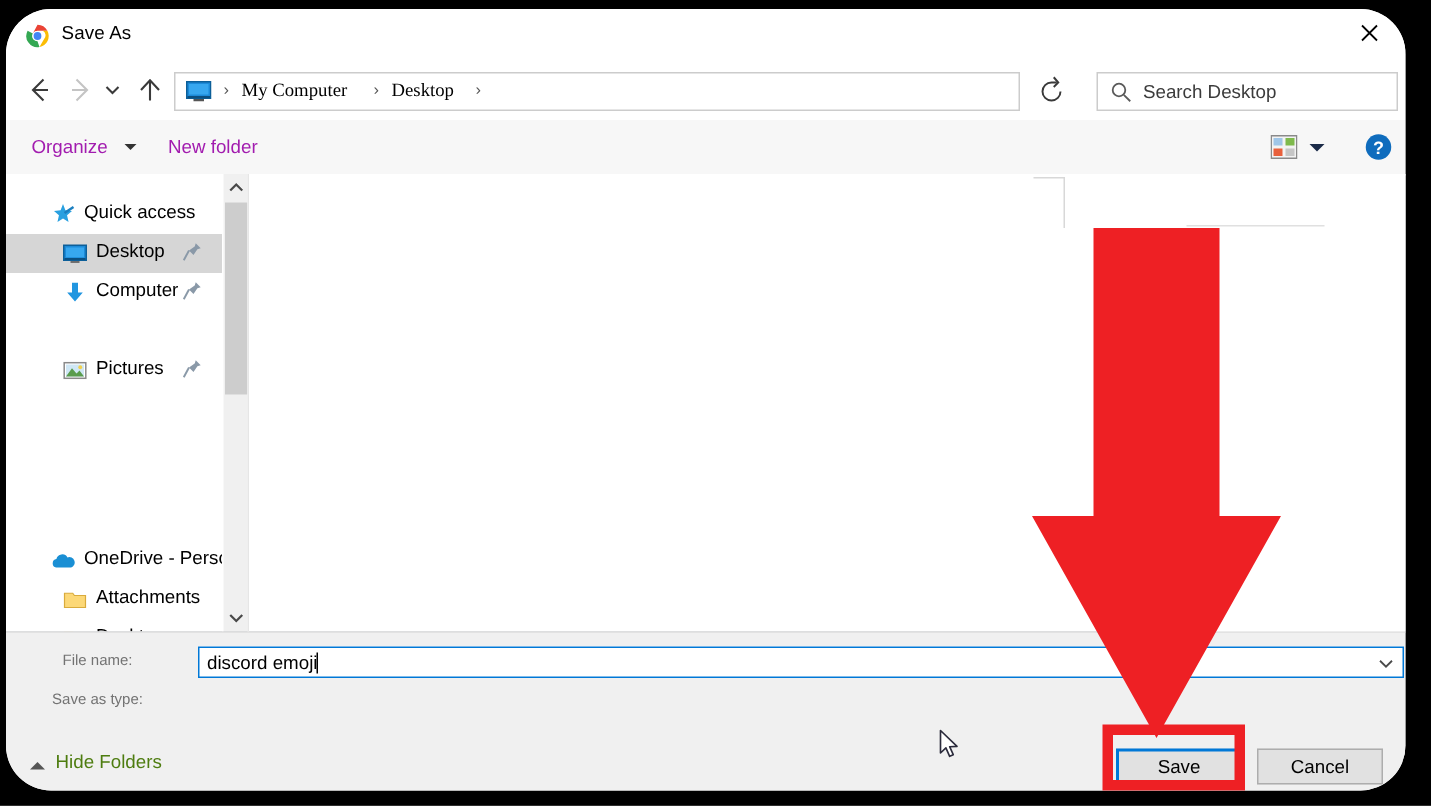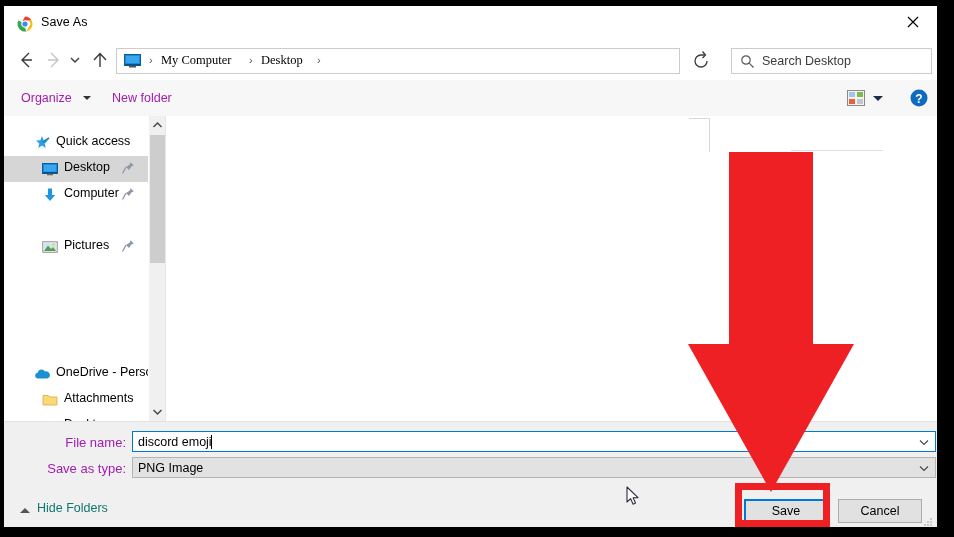--- a/index.html
+++ b/index.html
@@ -22,20 +22,21 @@
   
   #dialog {
     position: absolute;
     left: 4px;
     top: 6px;
     width: 933px;
     height: 521px;
     background: #ffffff;
     box-sizing: border-box;
     overflow: hidden;
+    border-radius: 30px;
   }
 
   
   .titlebar {
     position: absolute;
     left: 0; top: 0;
     width: 933px; height: 34px;
     background: #ffffff;
   }
   .title-icon {
@@ -284,23 +285,23 @@
   
   .formarea {
     position: absolute;
     left: 0; top: 415px;
     width: 933px; height: 106px;
     background: #f0f0f0;
     border-top: 1px solid #e2e2e2;
   }
   .form-label {
     position: absolute;
-    font-size: 13px;
-    color: #a21caf;
-    text-align: right;
+    font-size: 10px;
+    color: #737373;
+    text-align: center;
     white-space: nowrap;
   }
   .lbl-filename { left: 0px; top: 13px; width: 122px; }
   .lbl-savetype { left: 0px; top: 39px; width: 122px; }
 
   .combo {
     position: absolute;
     left: 128px;
     width: 804px; height: 21px;
     box-sizing: border-box;
@@ -348,21 +349,21 @@
     left: 0px; top: 8px;
     width: 0; height: 0;
     border-left: 5px solid transparent;
     border-right: 5px solid transparent;
     border-bottom: 5px solid #555555;
   }
   .hf-label {
     position: absolute;
     left: 17px; top: 1px;
     font-size: 12.5px;
-    color: #0f766e;
+    color: #4d7c0f;
   }
 
   .dlg-btn {
     position: absolute;
     width: 84px; height: 24px;
     background: #e1e1e1;
     border: 1px solid #adadad;
     box-sizing: border-box;
     font-size: 12.5px;
     color: #000000;
@@ -634,28 +635,20 @@
         <span class="combo-value">discord emoji</span>
         <span class="caret-bar"></span>
         <span class="combo-chevron">
           <svg width="14" height="14" viewBox="0 0 14 14">
             <path d="M3 5.5 L7 9.5 L11 5.5" stroke="#4a4a4a" stroke-width="1.2" fill="none"></path>
           </svg>
         </span>
       </div>
 
       <span class="form-label lbl-savetype">Save as type:</span>
-      <div class="combo combo-savetype">
-        <span class="combo-value">PNG Image</span>
-        <span class="combo-chevron">
-          <svg width="14" height="14" viewBox="0 0 14 14">
-            <path d="M3 5.5 L7 9.5 L11 5.5" stroke="#4a4a4a" stroke-width="1.2" fill="none"></path>
-          </svg>
-        </span>
-      </div>
 
       <div class="hide-folders">
         <span class="hf-caret"></span>
         <span class="hf-label">Hide Folders</span>
       </div>
 
       <div class="dlg-btn btn-save">Save</div>
       <div class="dlg-btn btn-cancel">Cancel</div>
 
       <span class="resize-grip">

